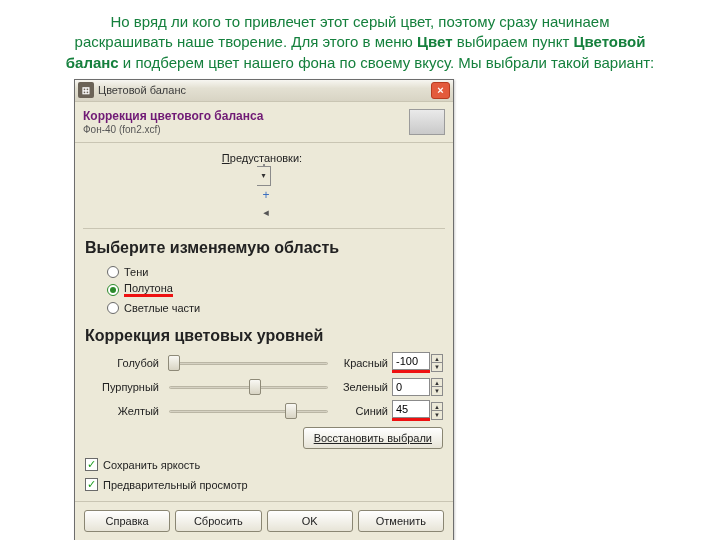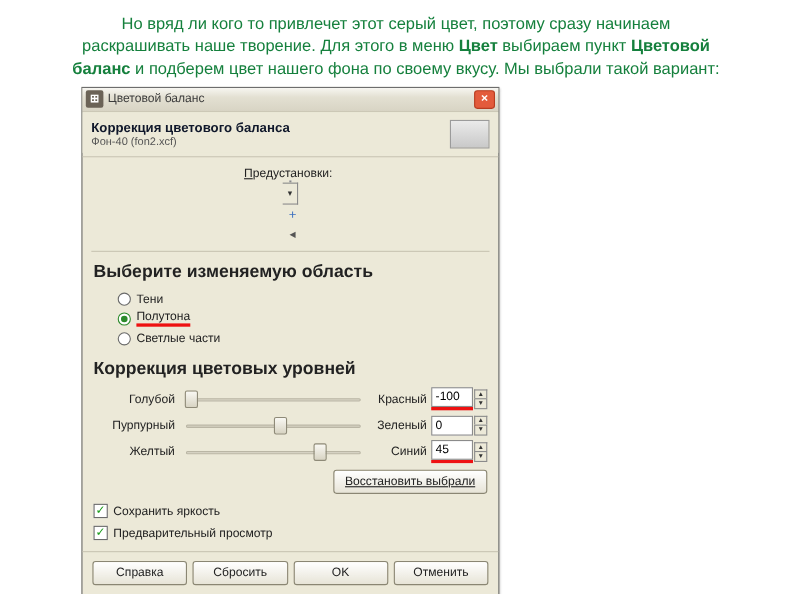--- a/index.html
+++ b/index.html
@@ -55,21 +55,21 @@
     color: #fff; font-weight: bold; font-size: 11px;
     cursor: pointer;
   }
   .header {
     padding: 7px 8px 4px 8px;
     background: #ece9d8;
     display: flex;
     align-items: flex-start;
   }
   .header-text { flex: 1; }
-  .header-text .h1 { font-weight: 700; font-size: 12px; color:#0f172a; }
+  .header-text .h1 { font-weight: 700; font-size: 12px; color:#701a75; }
   .header-text .h2 { font-size: 10px; color:#555; margin-top:1px; }
   .thumb {
     width: 36px; height: 26px;
     border: 1px solid #9b9b9b;
     background: linear-gradient(#eaeaea,#c9c9c9);
     margin-left: 6px;
   }
   .line { height:1px; background:#c9c5b3; margin: 3px 0; }
   .section { padding: 6px 10px; }
   .row { display: flex; align-items: center; flex-direction: column; }

